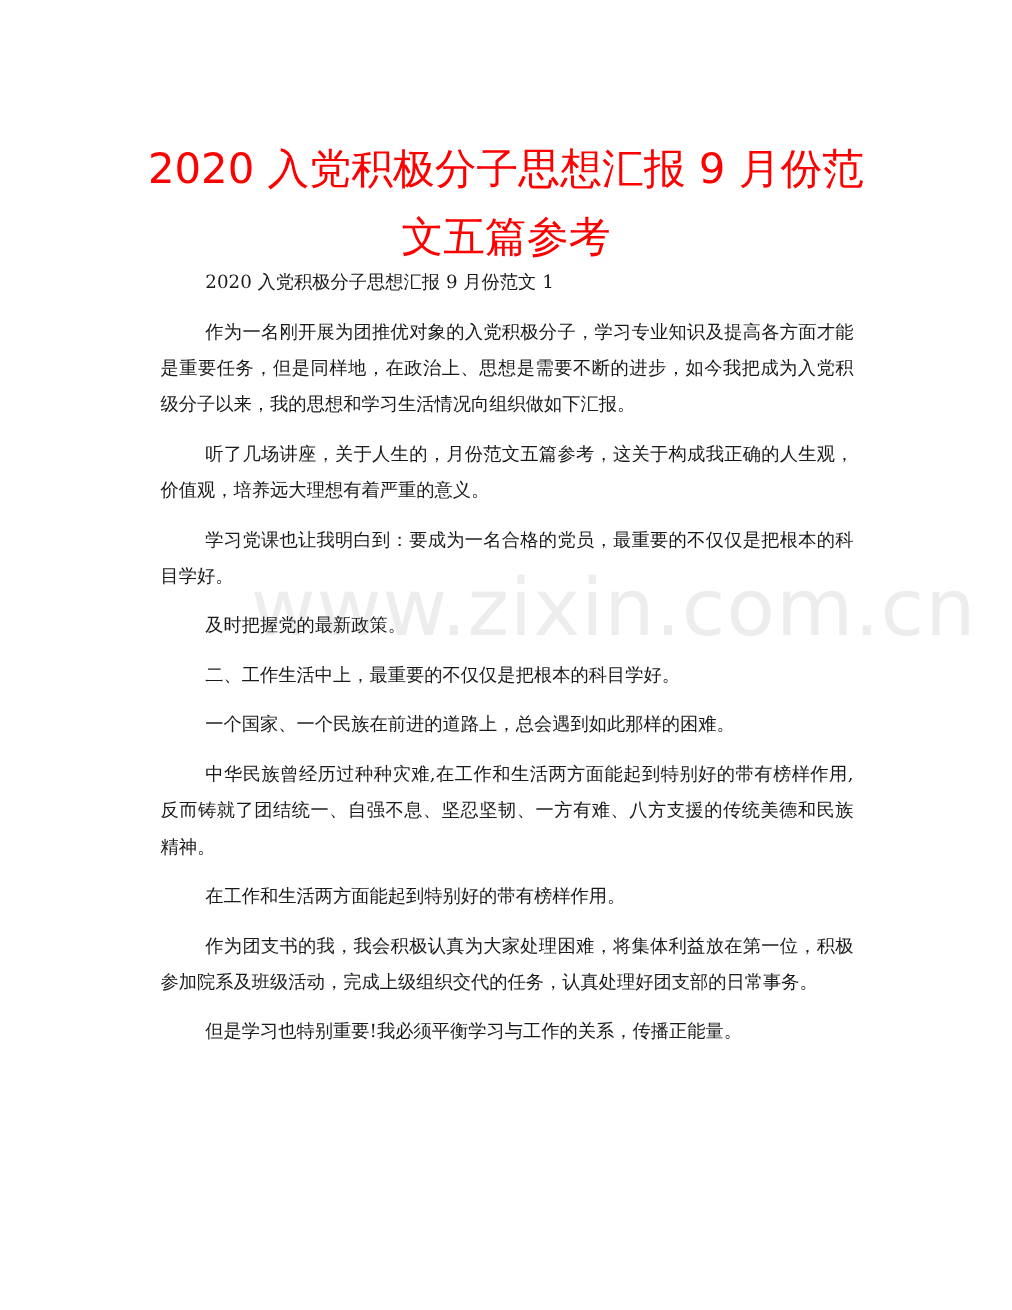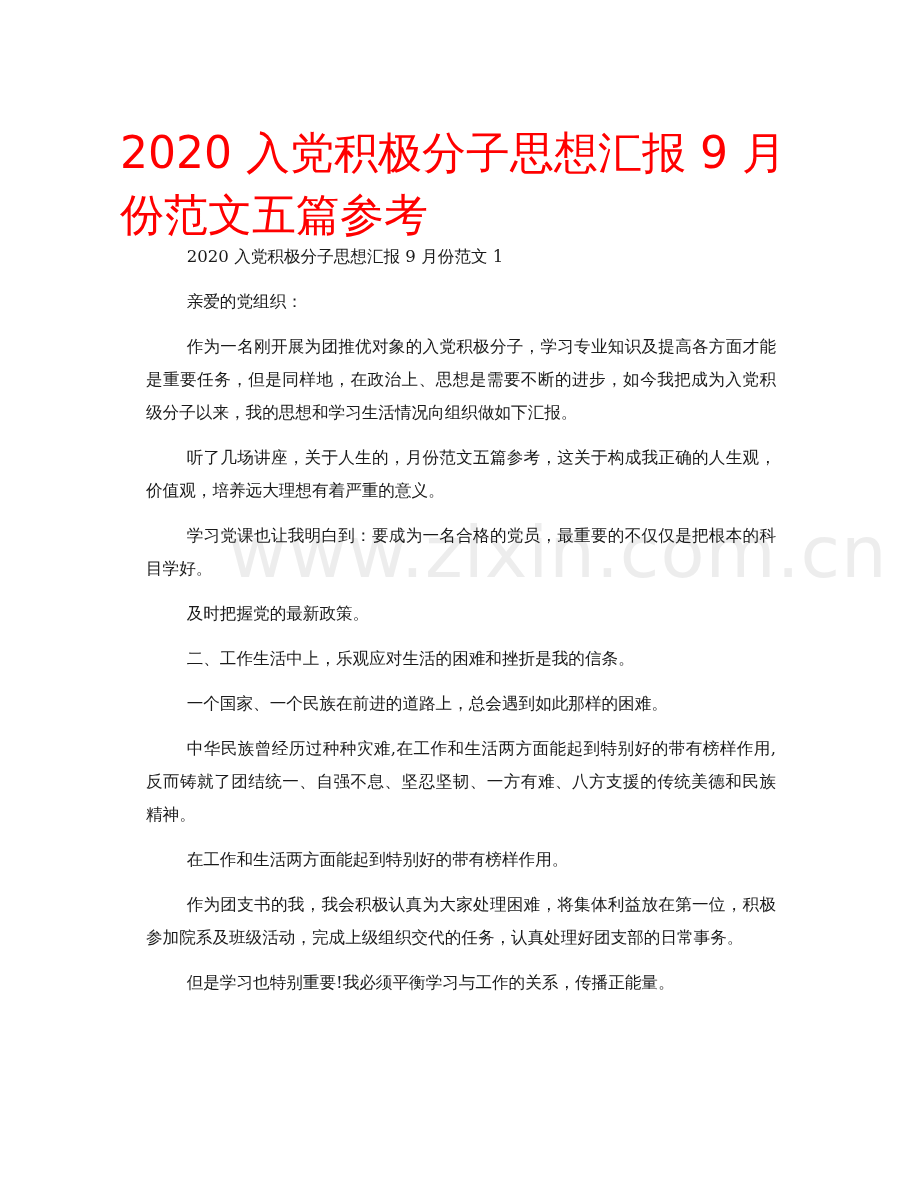--- a/index.html
+++ b/index.html
@@ -20,25 +20,25 @@
       width: 920px;
       height: 1191px;
       background: #ffffff;
     }
     .title {
       position: absolute;
       left: 120px;
       width: 680px;
       top: 122px;
       margin: 0;
-      text-align: left;
+      text-align: center;
       color: #ff0000;
       font-family: "DejaVu Sans", "Liberation Sans", sans-serif;
       font-weight: normal;
-      font-size: 44px;
+      font-size: 38px;
       line-height: 62px;
       letter-spacing: 0px;
     }
     .body-text {
       position: absolute;
       left: 134px;
       top: 228px;
       width: 654px;
       font-family: "DejaVu Serif", "Liberation Serif", serif;
       font-size: 16.6px;
@@ -69,26 +69,25 @@
 <body>
 
 <div class="page">
 
   <div class="watermark">www.zixin.com.cn</div>
 
   <h1 class="title">2020 入党积极分子思想汇报 9 月份范文五篇参考</h1>
 
   <div class="body-text">
     <p>2020 入党积极分子思想汇报 9 月份范文 1</p>
-    <p>亲爱的党组织：</p>
     <p>作为一名刚开展为团推优对象的入党积极分子，学习专业知识及提高各方面才能是重要任务，但是同样地，在政治上、思想是需要不断的进步，如今我把成为入党积级分子以来，我的思想和学习生活情况向组织做如下汇报。</p>
     <p>听了几场讲座，关于人生的，月份范文五篇参考，这关于构成我正确的人生观，价值观，培养远大理想有着严重的意义。</p>
     <p>学习党课也让我明白到：要成为一名合格的党员，最重要的不仅仅是把根本的科目学好。</p>
     <p>及时把握党的最新政策。</p>
-    <p>二、工作生活中上，乐观应对生活的困难和挫折是我的信条。</p>
+    <p>二、工作生活中上，最重要的不仅仅是把根本的科目学好。</p>
     <p>一个国家、一个民族在前进的道路上，总会遇到如此那样的困难。</p>
     <p>中华民族曾经历过种种灾难,在工作和生活两方面能起到特别好的带有榜样作用,反而铸就了团结统一、自强不息、坚忍坚韧、一方有难、八方支援的传统美德和民族精神。</p>
     <p>在工作和生活两方面能起到特别好的带有榜样作用。</p>
     <p>作为团支书的我，我会积极认真为大家处理困难，将集体利益放在第一位，积极参加院系及班级活动，完成上级组织交代的任务，认真处理好团支部的日常事务。</p>
     <p>但是学习也特别重要!我必须平衡学习与工作的关系，传播正能量。</p>
   </div>
 
 </div>
 
 </body></html>

